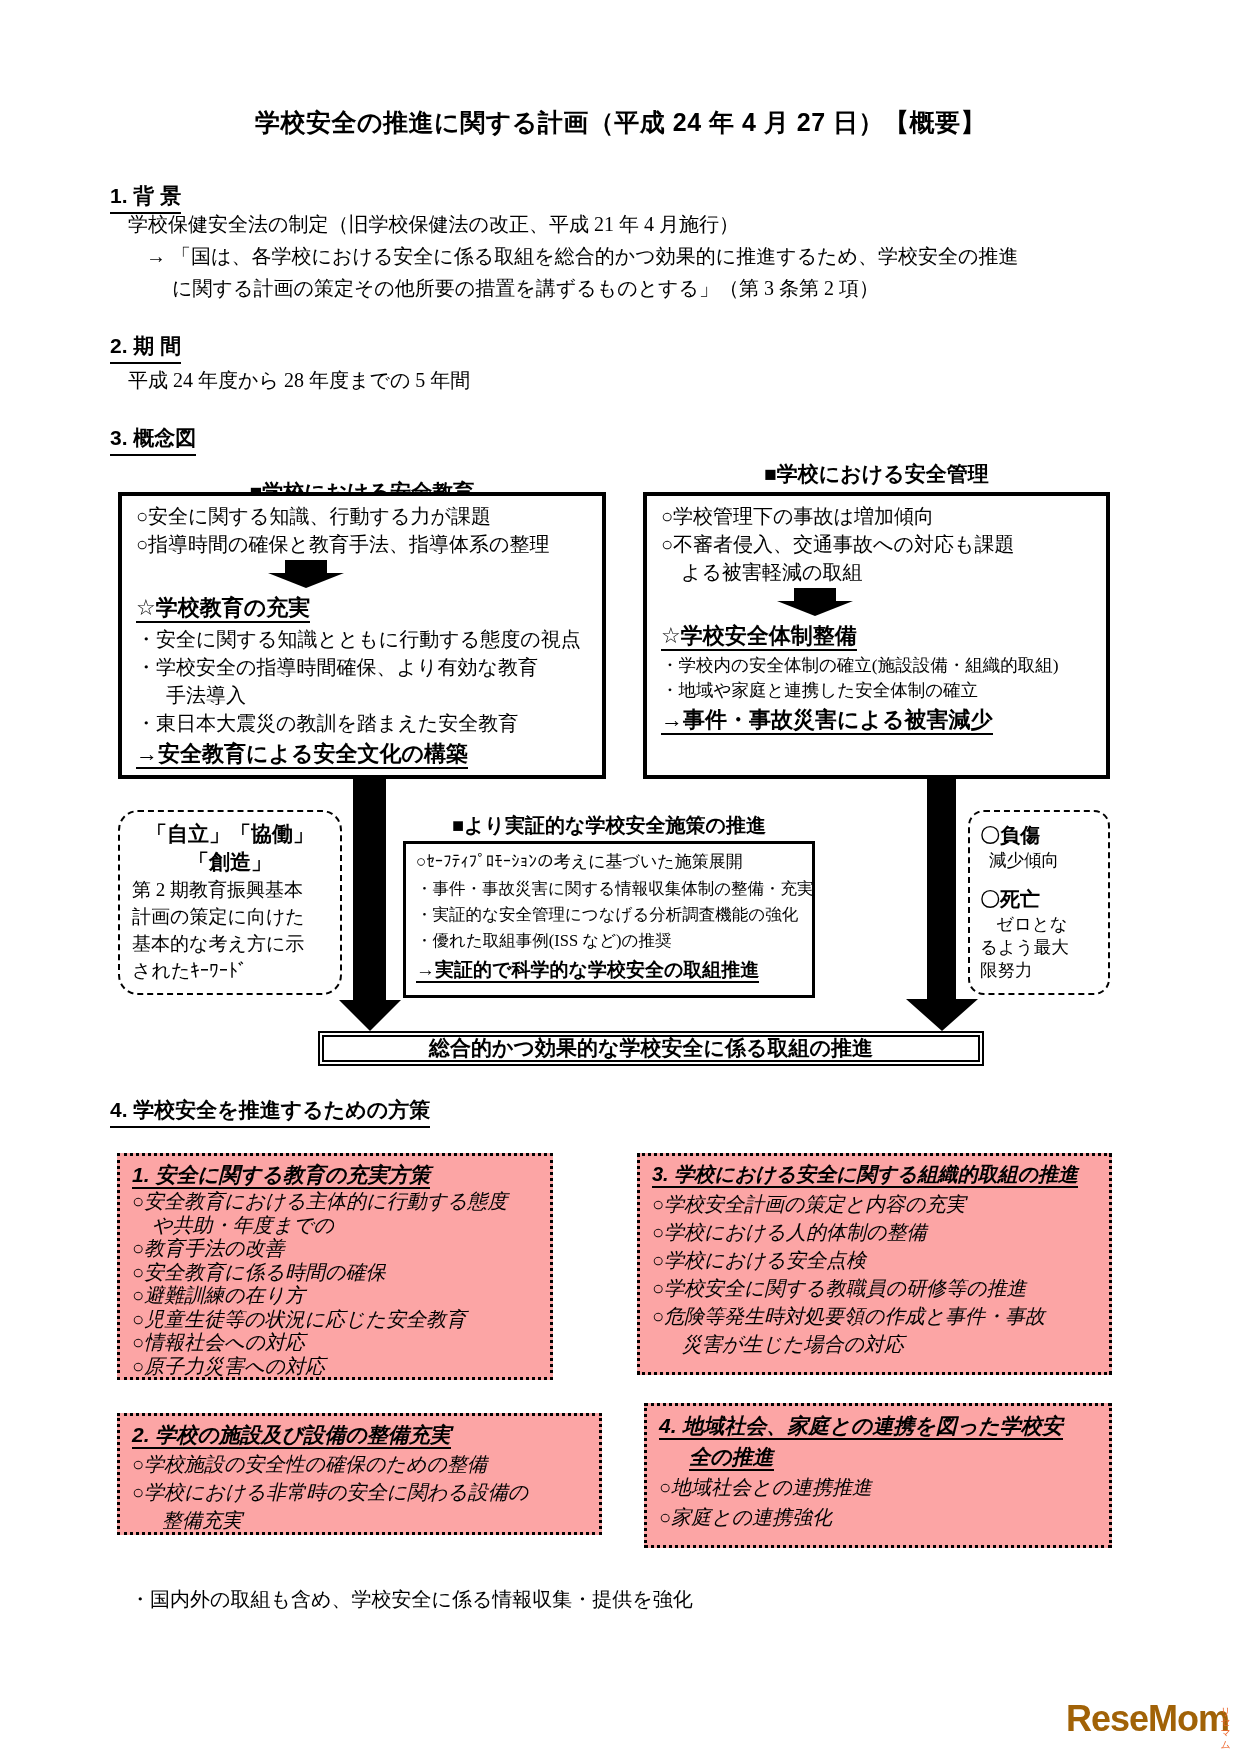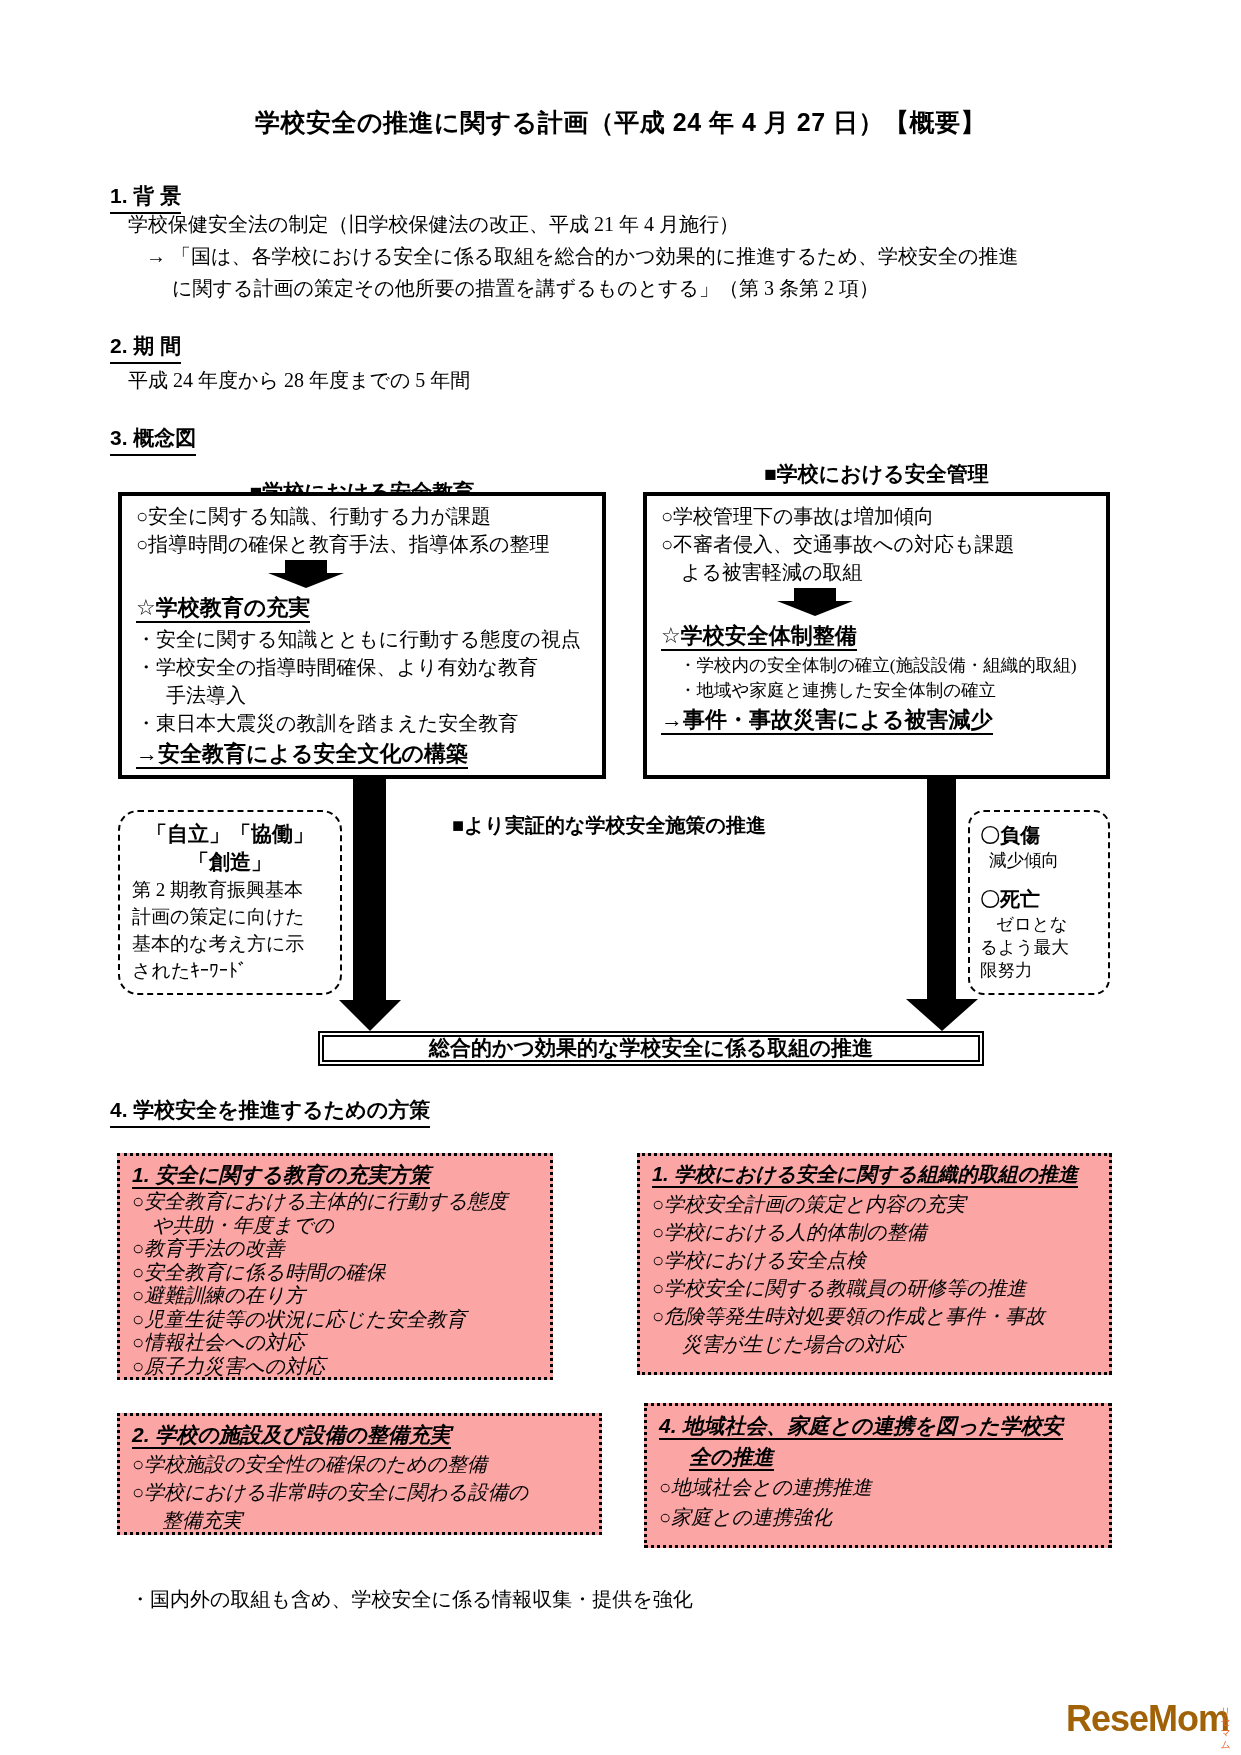--- a/index.html
+++ b/index.html
@@ -12,21 +12,21 @@
   .abs { position:absolute; }
   .gothic { font-family:"Liberation Sans","DejaVu Sans",sans-serif; font-weight:bold; }
 
   .title { width:1241px; text-align:center; font-size:25px; letter-spacing:0.5px; }
   .sec-heading { font-size:21px; border-bottom:2.5px solid #000; padding-bottom:2px; white-space:nowrap; }
   .body-line { font-size:20px; white-space:nowrap; }
 
   .col-header { text-align:center; font-size:21px; white-space:nowrap; }
   .solid-box { border:4px solid #000; padding:6px 14px; background:#fff; }
   .b-line { font-size:20px; line-height:28px; white-space:nowrap; }
-  .b-line-sm { font-size:17.5px; line-height:25px; white-space:nowrap;margin-left:18px; }
+  .b-line-sm { font-size:17.5px; line-height:25px; white-space:nowrap; }
   .cont1  { padding-left:20px; }
   .cont15 { padding-left:30px; }
   .star-heading { font-size:22px; line-height:34px; white-space:nowrap; }
   .outcome { font-size:22px; line-height:33px; white-space:nowrap; }
   .u { border-bottom:2.5px solid #000; padding-bottom:1px; }
 
   .mini-arrow { width:76px; padding:2px 0 3px; }
   .ma-shaft { width:42px; height:13px; background:#000; margin:0 auto; }
   .ma-head  { width:0; height:0; border-left:38px solid transparent; border-right:38px solid transparent; border-top:15px solid #000; }
 
@@ -117,20 +117,27 @@
   <div class="abs dashed-round" style="left:118px; top:810px; width:224px; height:185px;">
     <div class="kw-title gothic">「自立」「協働」</div>
     <div class="kw-title gothic">「創造」</div>
     <div class="kw-line">第 2 期教育振興基本</div>
     <div class="kw-line">計画の策定に向けた</div>
     <div class="kw-line">基本的な考え方に示</div>
     <div class="kw-line">されたｷｰﾜｰﾄﾞ</div>
   </div>
 
   <div class="abs col-header gothic" style="left:403px; top:812px; width:412px; font-size:20px;">■より実証的な学校安全施策の推進</div>
+  <div class="abs center-box" style="left:403px; top:841px; width:412px; height:157px;">
+    <div class="c-lead">○ｾｰﾌﾃｨﾌﾟﾛﾓｰｼｮﾝの考えに基づいた施策展開</div>
+    <div class="c-item">・事件・事故災害に関する情報収集体制の整備・充実</div>
+    <div class="c-item">・実証的な安全管理につなげる分析調査機能の強化</div>
+    <div class="c-item">・優れた取組事例(ISS など)の推奨</div>
+    <div class="c-outcome gothic"><span class="u">→実証的で科学的な学校安全の取組推進</span></div>
+  </div>
 
   <div class="abs dashed-round" style="left:968px; top:810px; width:142px; height:185px; border-radius:16px; padding:10px 10px;">
     <div class="o-head gothic">〇負傷</div>
     <div class="o-text ind05">減少傾向</div>
     <div style="height:14px;"></div>
     <div class="o-head gothic">〇死亡</div>
     <div class="o-text ind08">ゼロとな</div>
     <div class="o-text">るよう最大</div>
     <div class="o-text">限努力</div>
   </div>
@@ -153,21 +160,21 @@
     <div class="d-item lh23 cont1">や共助・年度までの</div>
     <div class="d-item lh23">○教育手法の改善</div>
     <div class="d-item lh23">○安全教育に係る時間の確保</div>
     <div class="d-item lh23">○避難訓練の在り方</div>
     <div class="d-item lh23">○児童生徒等の状況に応じた安全教育</div>
     <div class="d-item lh23">○情報社会への対応</div>
     <div class="d-item lh23">○原子力災害への対応</div>
   </div>
 
   <div class="abs dotted-box" style="left:637px; top:1153px; width:475px; height:222px; padding-top:3px;">
-    <div class="d-title-sm gothic"><span class="u">1. 学校における安全に関する組織的取組の推進</span></div>
+    <div class="d-title-sm gothic"><span class="u">3. 学校における安全に関する組織的取組の推進</span></div>
     <div class="d-item lh28">○学校安全計画の策定と内容の充実</div>
     <div class="d-item lh28">○学校における人的体制の整備</div>
     <div class="d-item lh28">○学校における安全点検</div>
     <div class="d-item lh28">○学校安全に関する教職員の研修等の推進</div>
     <div class="d-item lh28">○危険等発生時対処要領の作成と事件・事故</div>
     <div class="d-item lh28 cont15">災害が生じた場合の対応</div>
   </div>
 
   <div class="abs dotted-box" style="left:117px; top:1413px; width:485px; height:122px; padding-top:3px;">
     <div class="d-title gothic"><span class="u">2. 学校の施設及び設備の整備充実</span></div>

